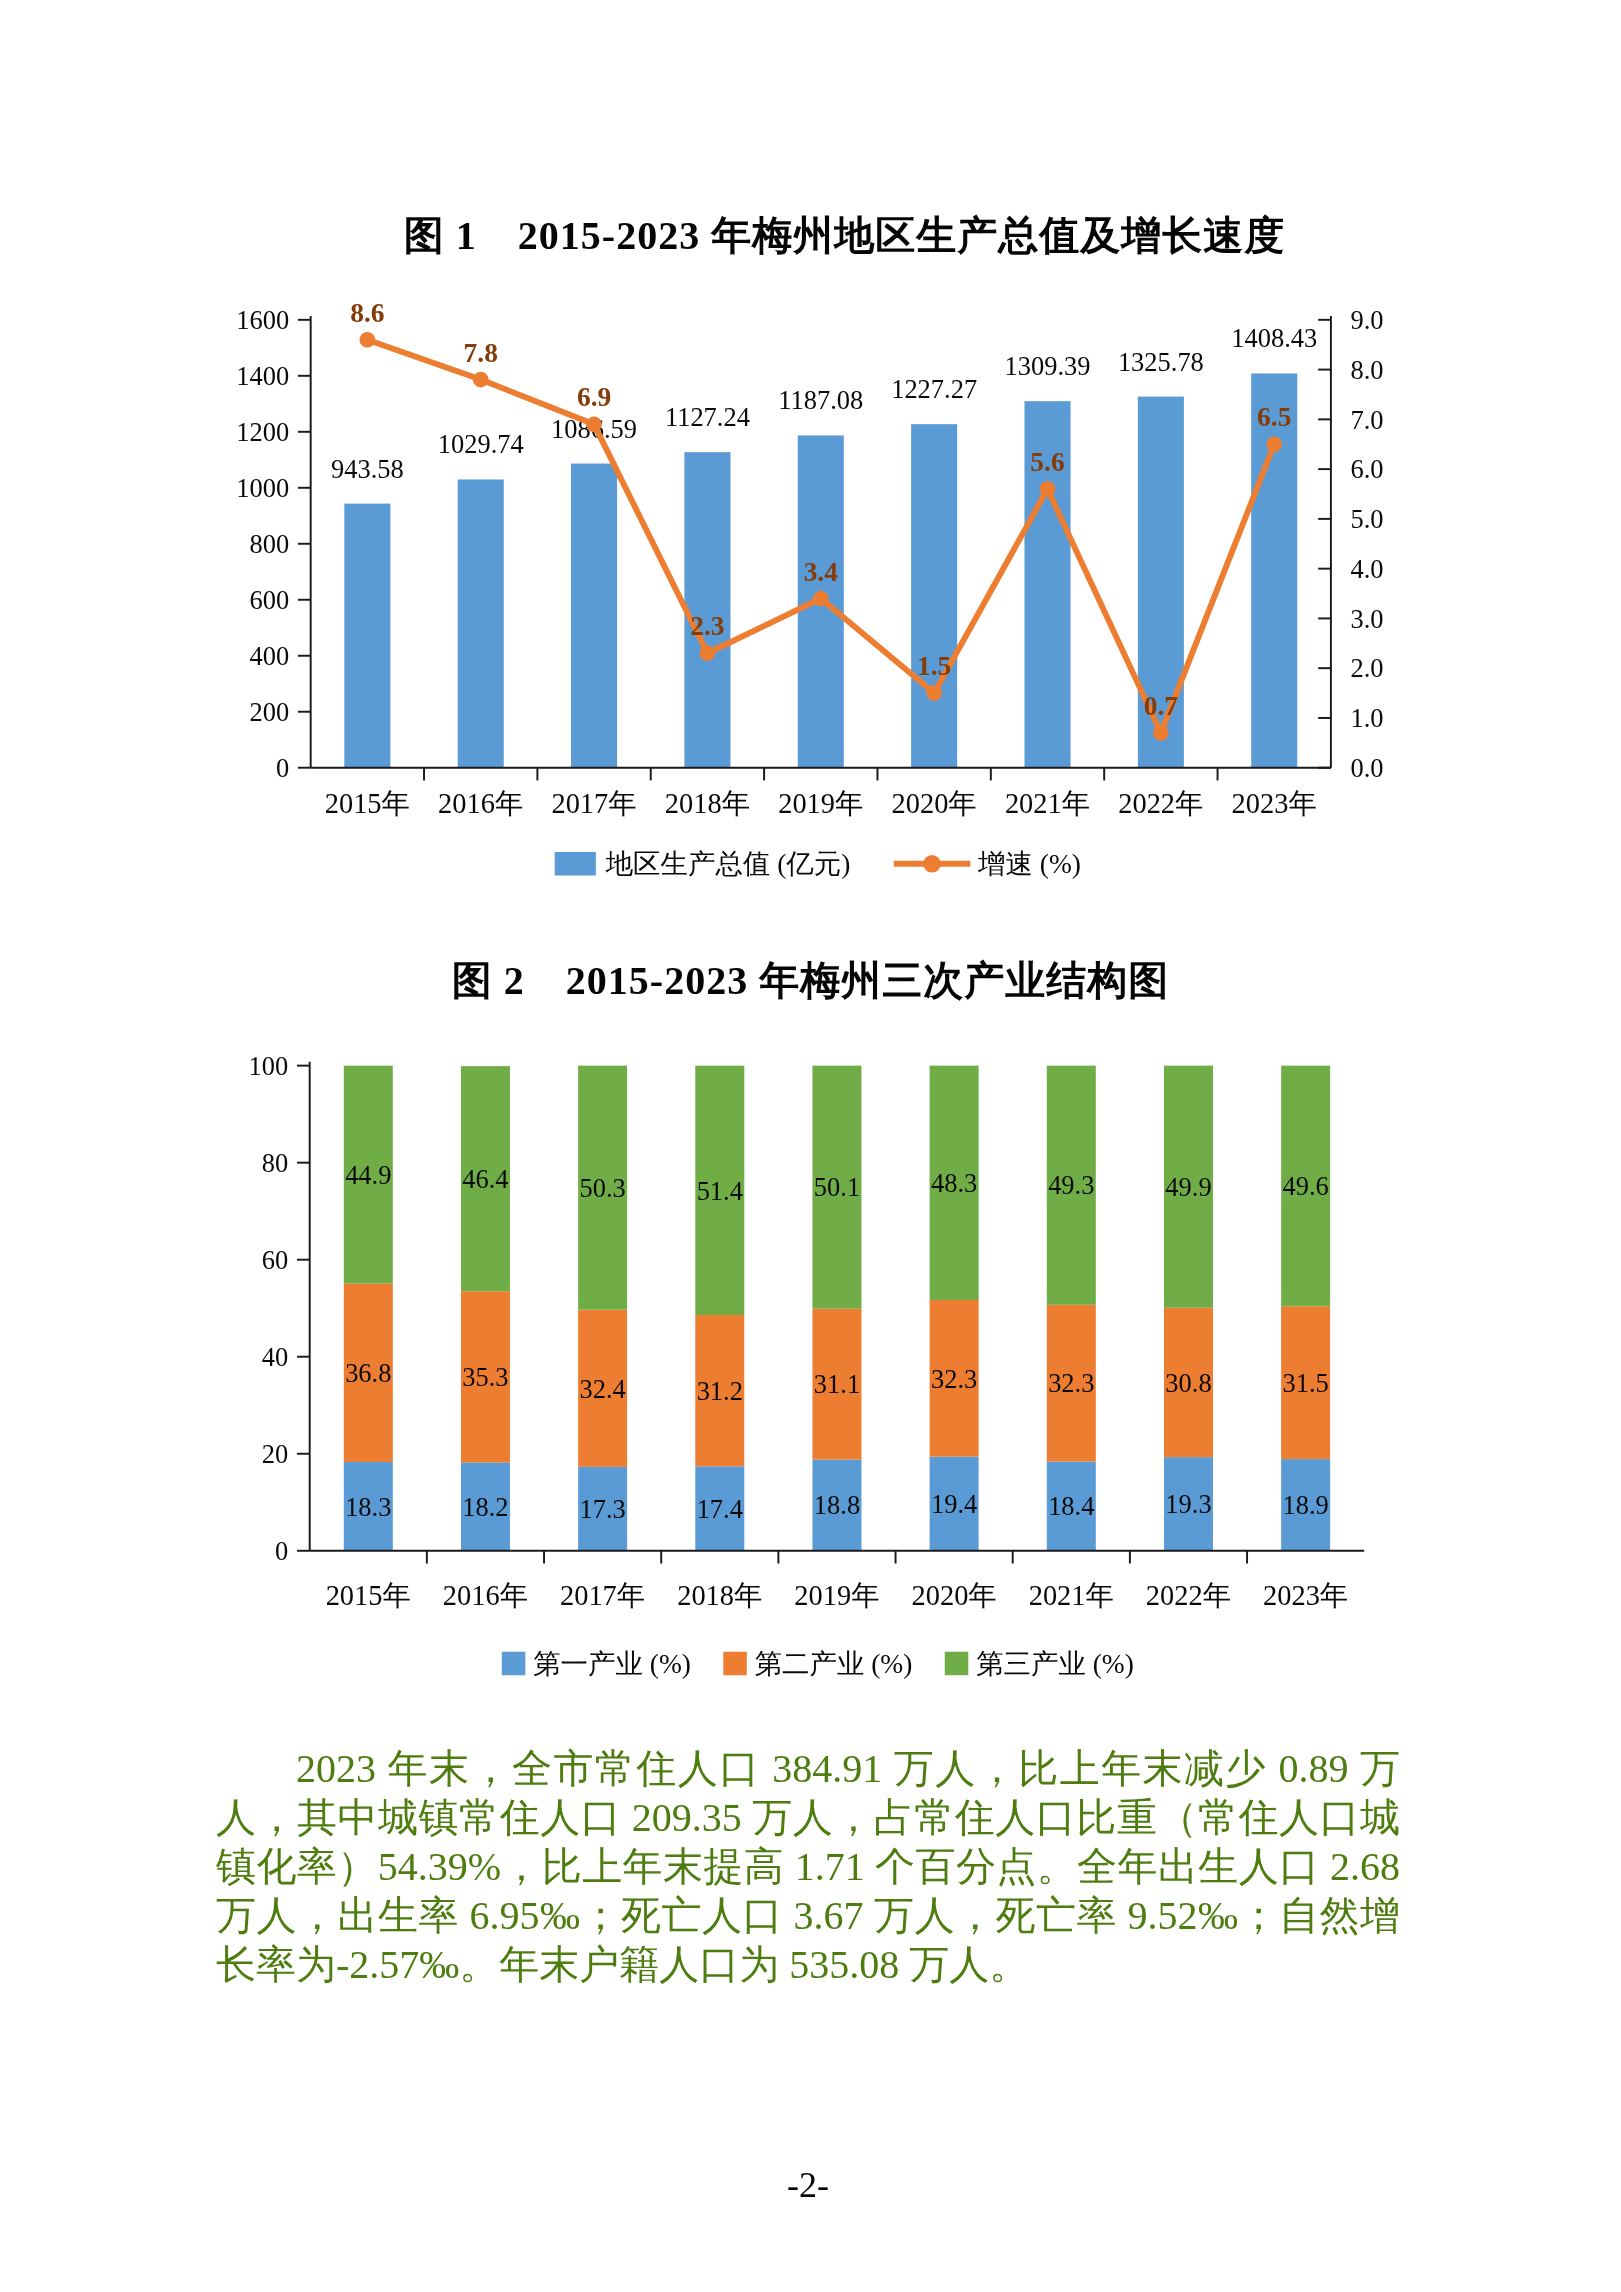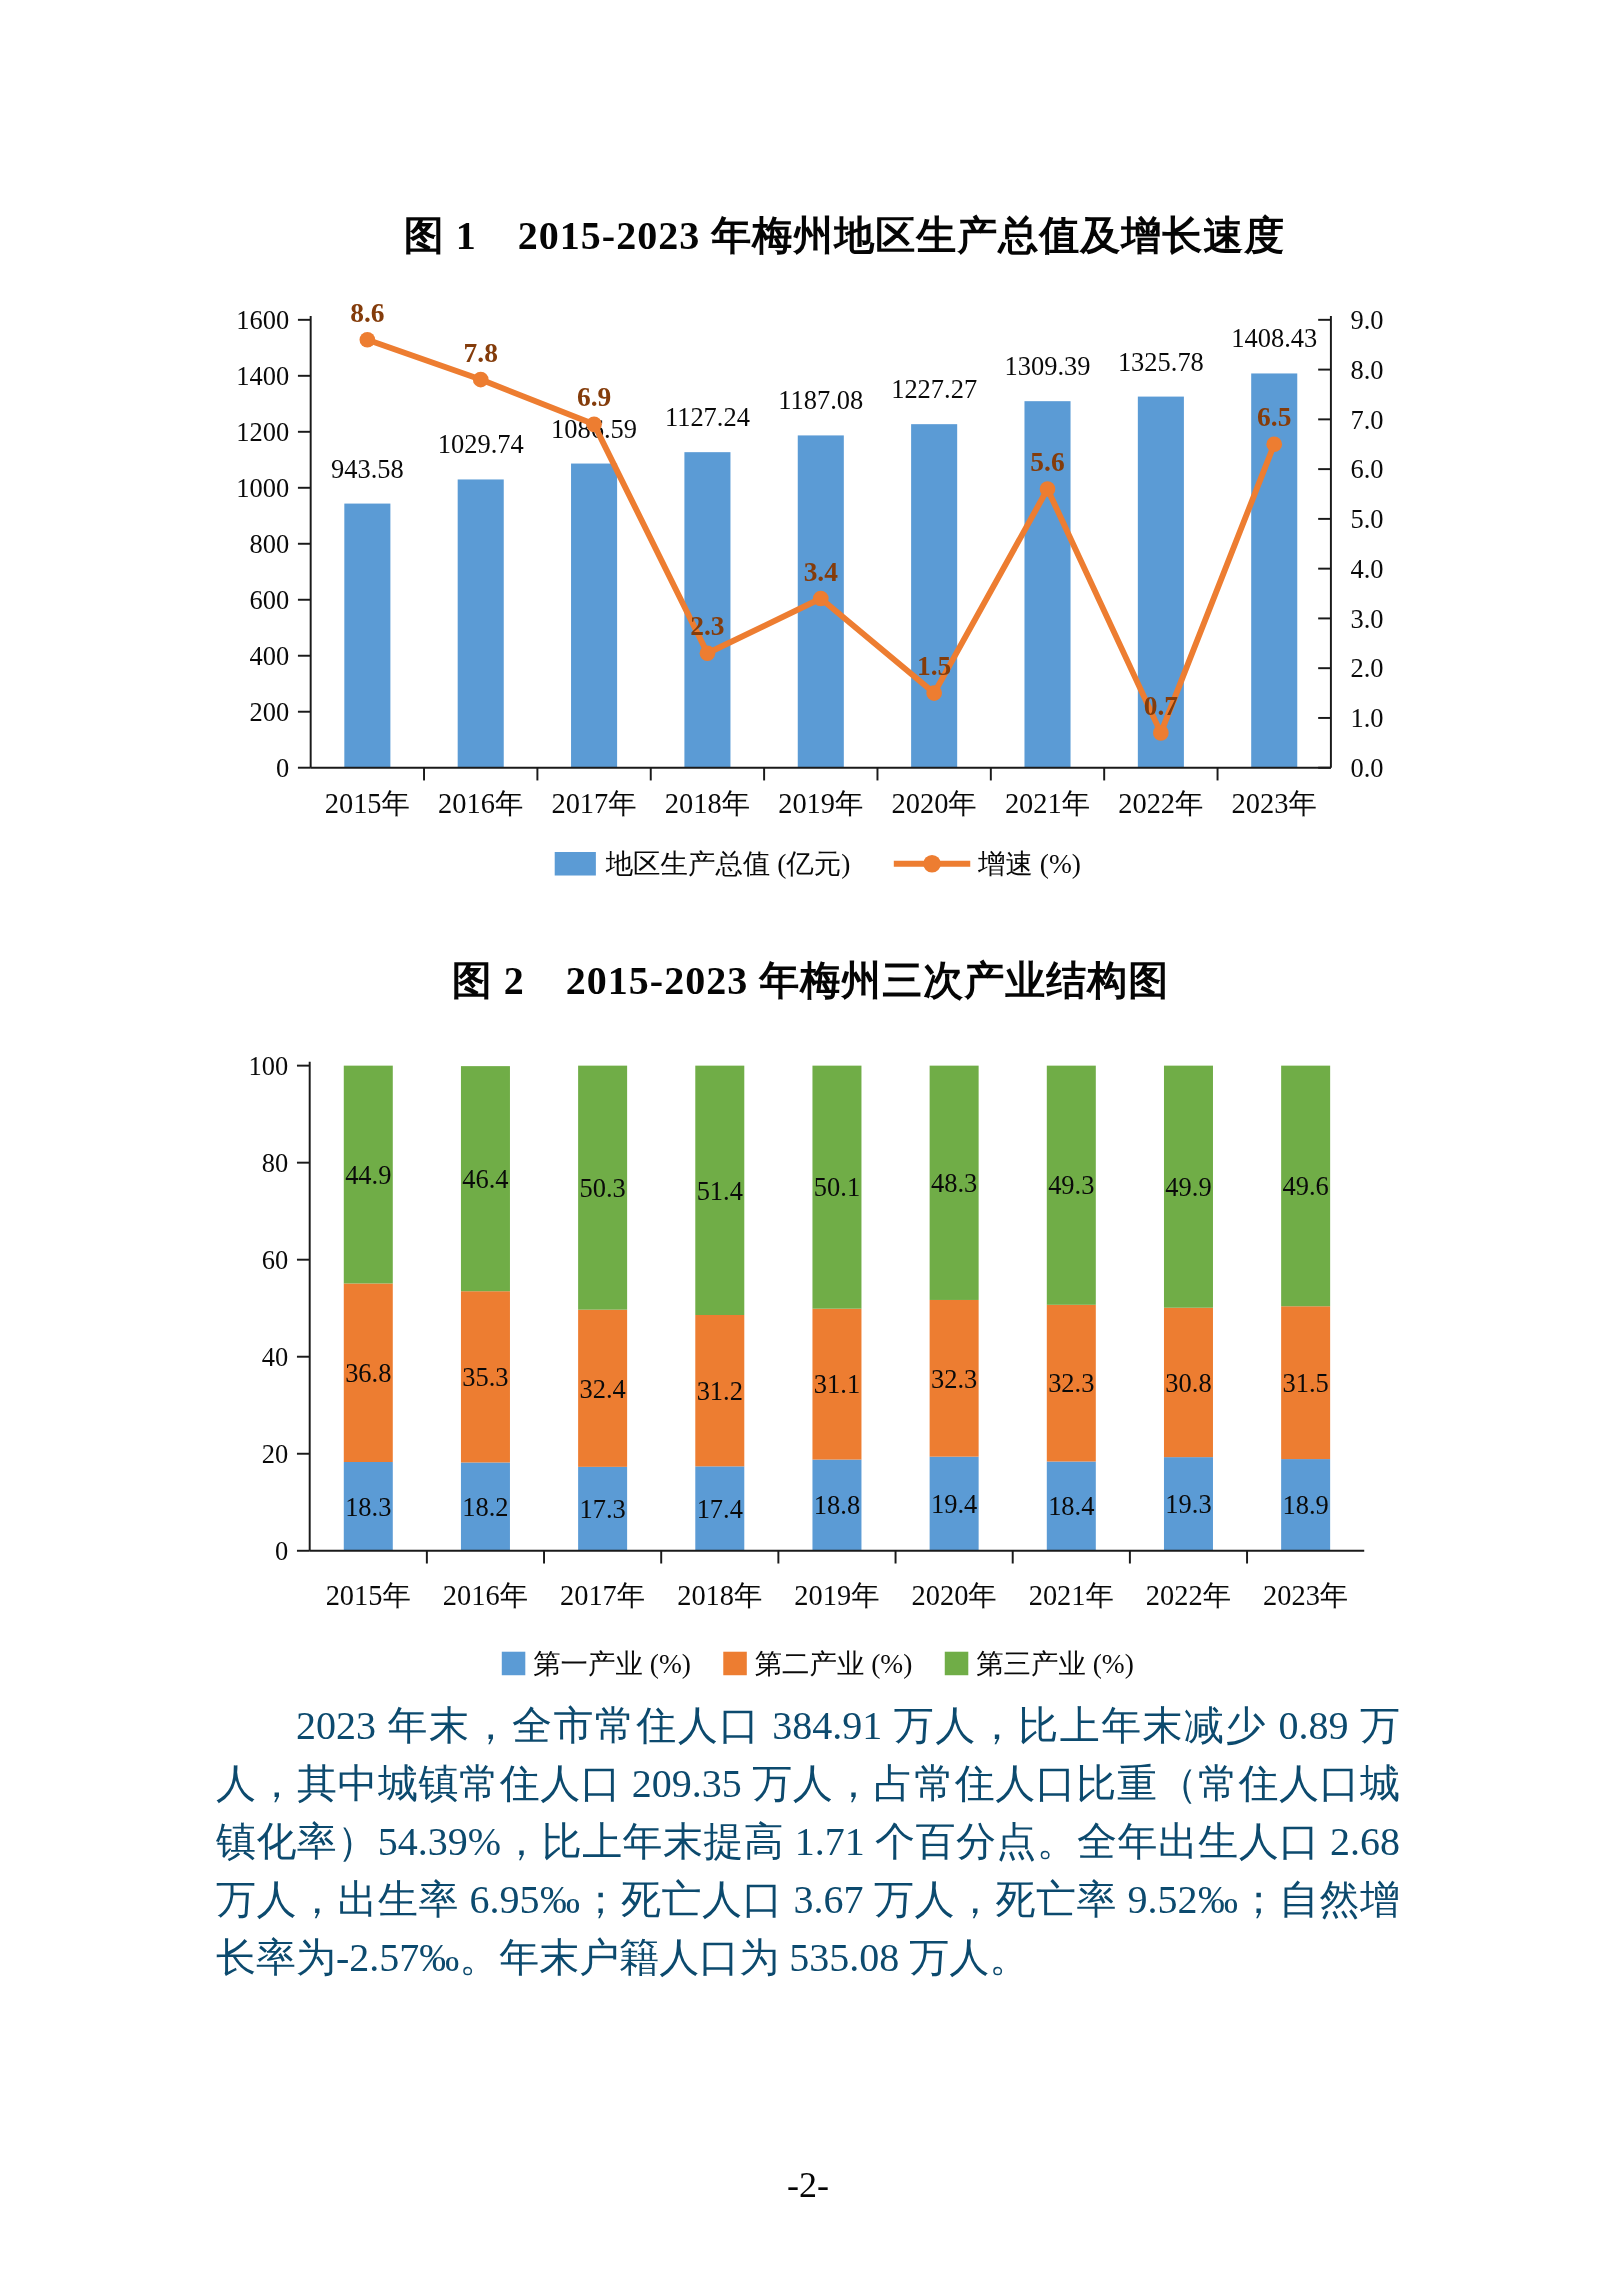--- a/index.html
+++ b/index.html
@@ -18,27 +18,27 @@
     font-size:40px;font-weight:bold;
     line-height:49px;
     color:#050505;
     letter-spacing:1px;
   }
   #fig1-title{top:211px;padding-left:34px;}
   #fig2-title{top:956px;}
   #charts-svg{position:absolute;left:0;top:0;}
   .body-paragraph{
     position:absolute;
-    left:216px;top:1697px;width:1184px;
+    left:216px;top:1744px;width:1184px;
     font-size:40px;
-    line-height:58px;
+    line-height:49px;
     text-align:justify;
     text-justify:inter-ideograph;
     text-indent:80px;
-    color:#0c4a6e;
+    color:#4d7c0f;
   }
   .page-number{
     position:absolute;
     left:216px;top:2164px;width:1184px;
     text-align:center;
     font-size:36px;
     color:#050505;
   }
 </style>
 </head>

